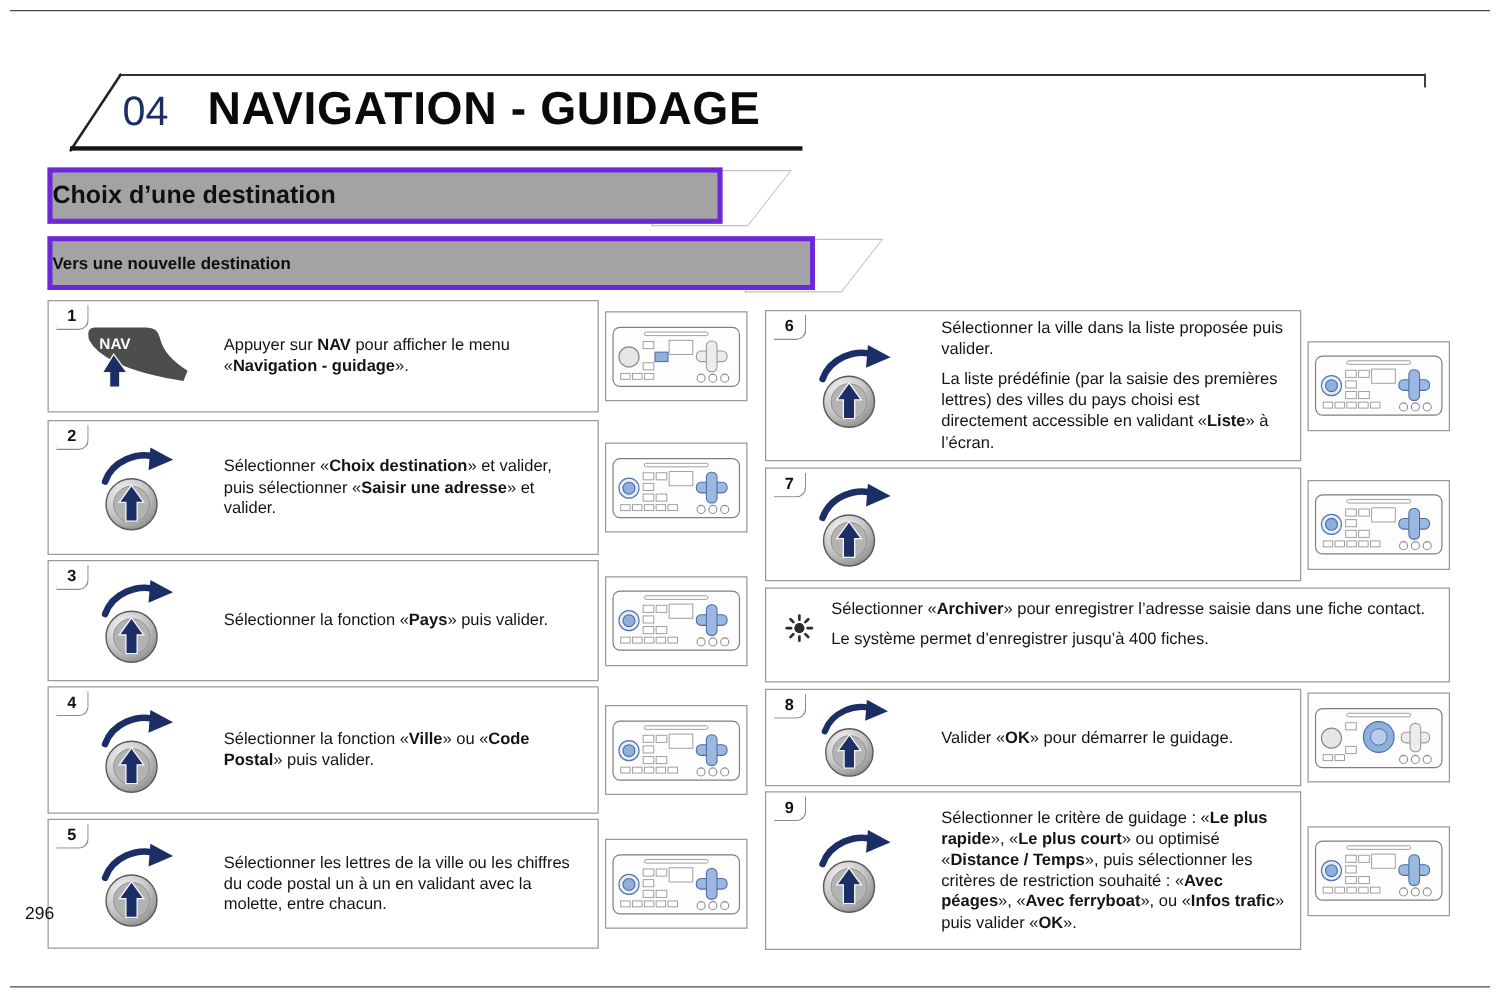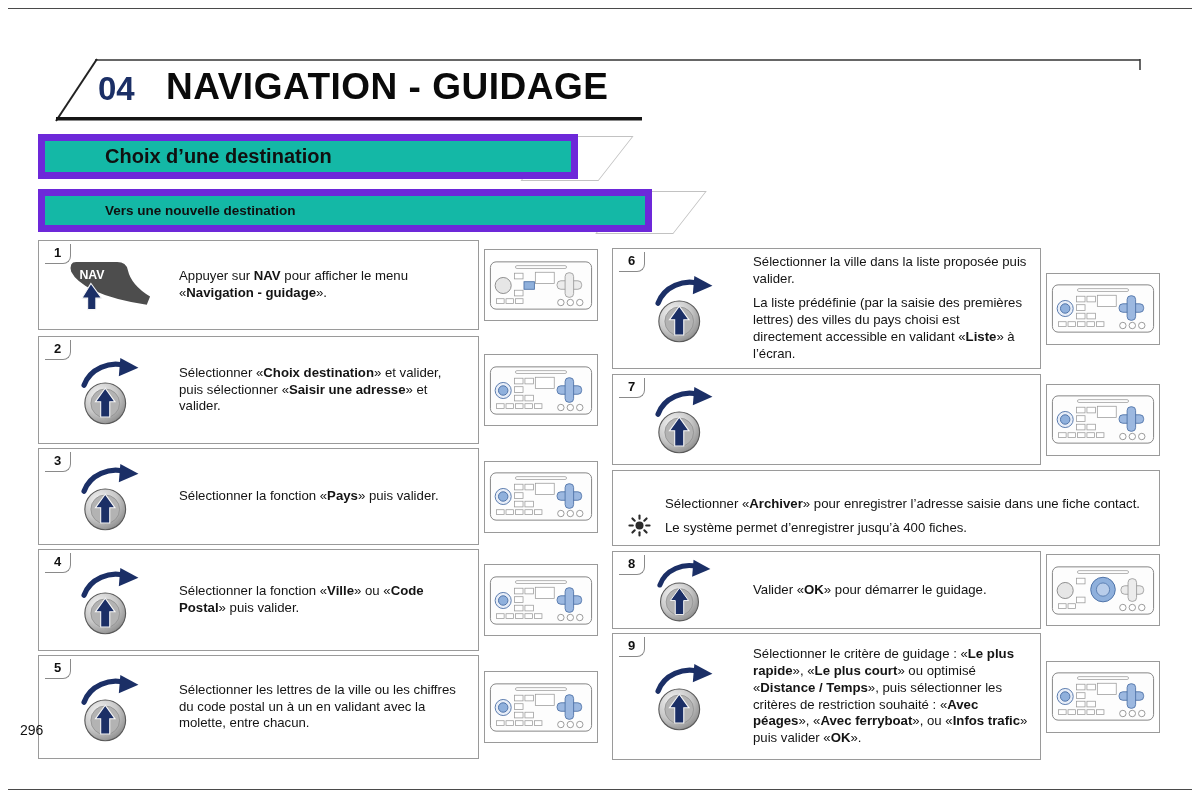--- a/index.html
+++ b/index.html
@@ -5,26 +5,26 @@
   * { margin:0; padding:0; box-sizing:border-box; }
   html,body { background:#ddd; }
   body { font-family:"Liberation Sans", sans-serif; }
   .page { position:relative; width:1200px; height:800px; background:#fff; overflow:hidden; margin:0 auto; }
 
   .rule { position:absolute; background:#4a4a4a; }
   .top-rule { left:8px; right:8px; top:8px; height:1px; }
   .bottom-rule { left:8px; right:8px; top:789px; height:1px; }
 
   .header-deco { position:absolute; left:0; top:0; }
-  .chapter { position:absolute; left:98px; top:70px; font-size:33px; font-weight:700; color:#1b2f66; }
+  .chapter { position:absolute; left:98px; top:70px; font-size:33px; font-weight:400; color:#1b2f66; }
   .title { position:absolute; left:166px; top:66px; font-size:37px; font-weight:700; color:#0a0a0a; letter-spacing:.5px; white-space:nowrap; }
 
   .sec-box { position:absolute; }
   .sec-echo { position:absolute; top:2px; bottom:-2px; right:-38px; width:78px; border:1px solid #c2c2c2; transform:skewX(-38deg); background:#fff; z-index:0; }
-  .sec-inner { position:absolute; inset:0; background:#14b8a6; border:7px solid #6d28d9; display:flex; align-items:center; padding-left:60px; z-index:1; }
+  .sec-inner { position:absolute; inset:0; background:#a3a3a3; border:4px solid #6d28d9; display:flex; align-items:center; z-index:1; }
   .sec-main { left:38px; top:134px; width:540px; height:45px; }
   .sec-main .sec-inner span { font-size:20px; font-weight:700; color:#101010; }
   .sec-sub { left:38px; top:189px; width:614px; height:43px; }
   .sec-sub .sec-inner span { font-size:13.5px; font-weight:700; color:#101010; }
 
   .step { position:absolute; display:flex; align-items:stretch; }
   .col-l { left:38px; width:560px; }
   .col-r { left:612px; width:548px; }
   .r1 { top:240px; height:90px; } .r2 { top:336px; height:108px; }
   .r3 { top:448px; height:97px; } .r4 { top:549px; height:102px; }
@@ -37,21 +37,21 @@
   .num { position:absolute; top:3px; left:6px; width:26px; height:20px; font-weight:700; font-size:13px; text-align:center; color:#111;
          border-right:1px solid #8a8a8a; border-bottom:1px solid #8a8a8a; border-bottom-right-radius:8px; line-height:18px; }
   .icon-col { width:140px; flex:none; display:flex; justify-content:center; align-items:center; }
   .text { flex:1; font-size:13.2px; line-height:1.28; color:#141414; padding-right:9px; }
   .text p + p { margin-top:7px; }
   .b { font-weight:700; }
 
   .radio { width:114px; height:72px; flex:none; margin-left:5px; align-self:center; border:1px solid #9a9a9a; background:#fff;
            display:flex; align-items:center; justify-content:center; }
 
-  .tip-cell { padding:8px 0; align-items:flex-end; }
+  .tip-cell { padding:8px 0; align-items:flex-start; }
   .tip-icon-col { width:52px; flex:none; display:flex; justify-content:center; padding-top:12px; }
 
   .pagenum { position:absolute; left:20px; top:722px; font-size:14px; color:#111;text-align:center; }
 </style>
 </head>
 <body>
 
 <svg width="0" height="0" style="position:absolute" aria-hidden="true">
   <defs>
     <radialGradient id="knobGrad" cx="35%" cy="30%" r="80%">

